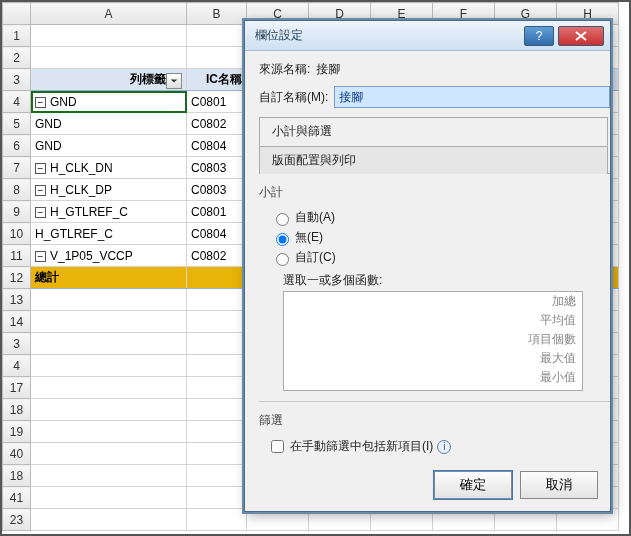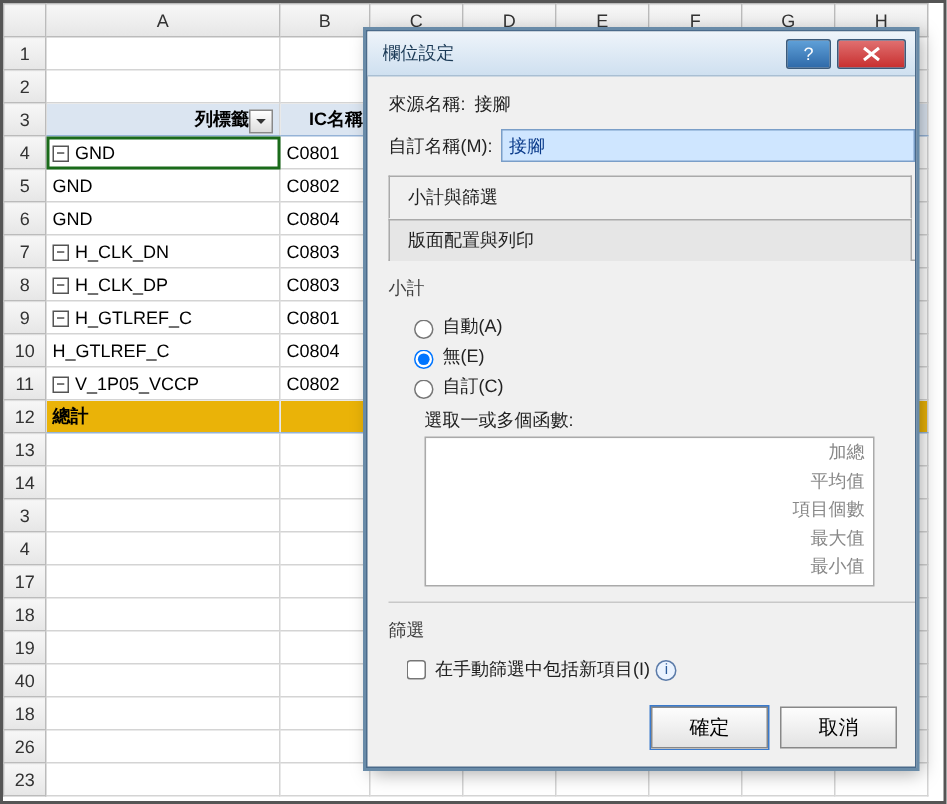--- a/index.html
+++ b/index.html
@@ -341,21 +341,21 @@
           <td></td>
           <td></td>
           <td></td>
           <td></td>
           <td></td>
           <td></td>
           <td></td>
           <td></td>
         </tr>
   <tr>
-          <th>26</th>
+          <th>41</th>
           <td></td>
           <td></td>
           <td></td>
           <td></td>
           <td></td>
           <td></td>
           <td></td>
           <td></td>
         </tr>
   <tr>

